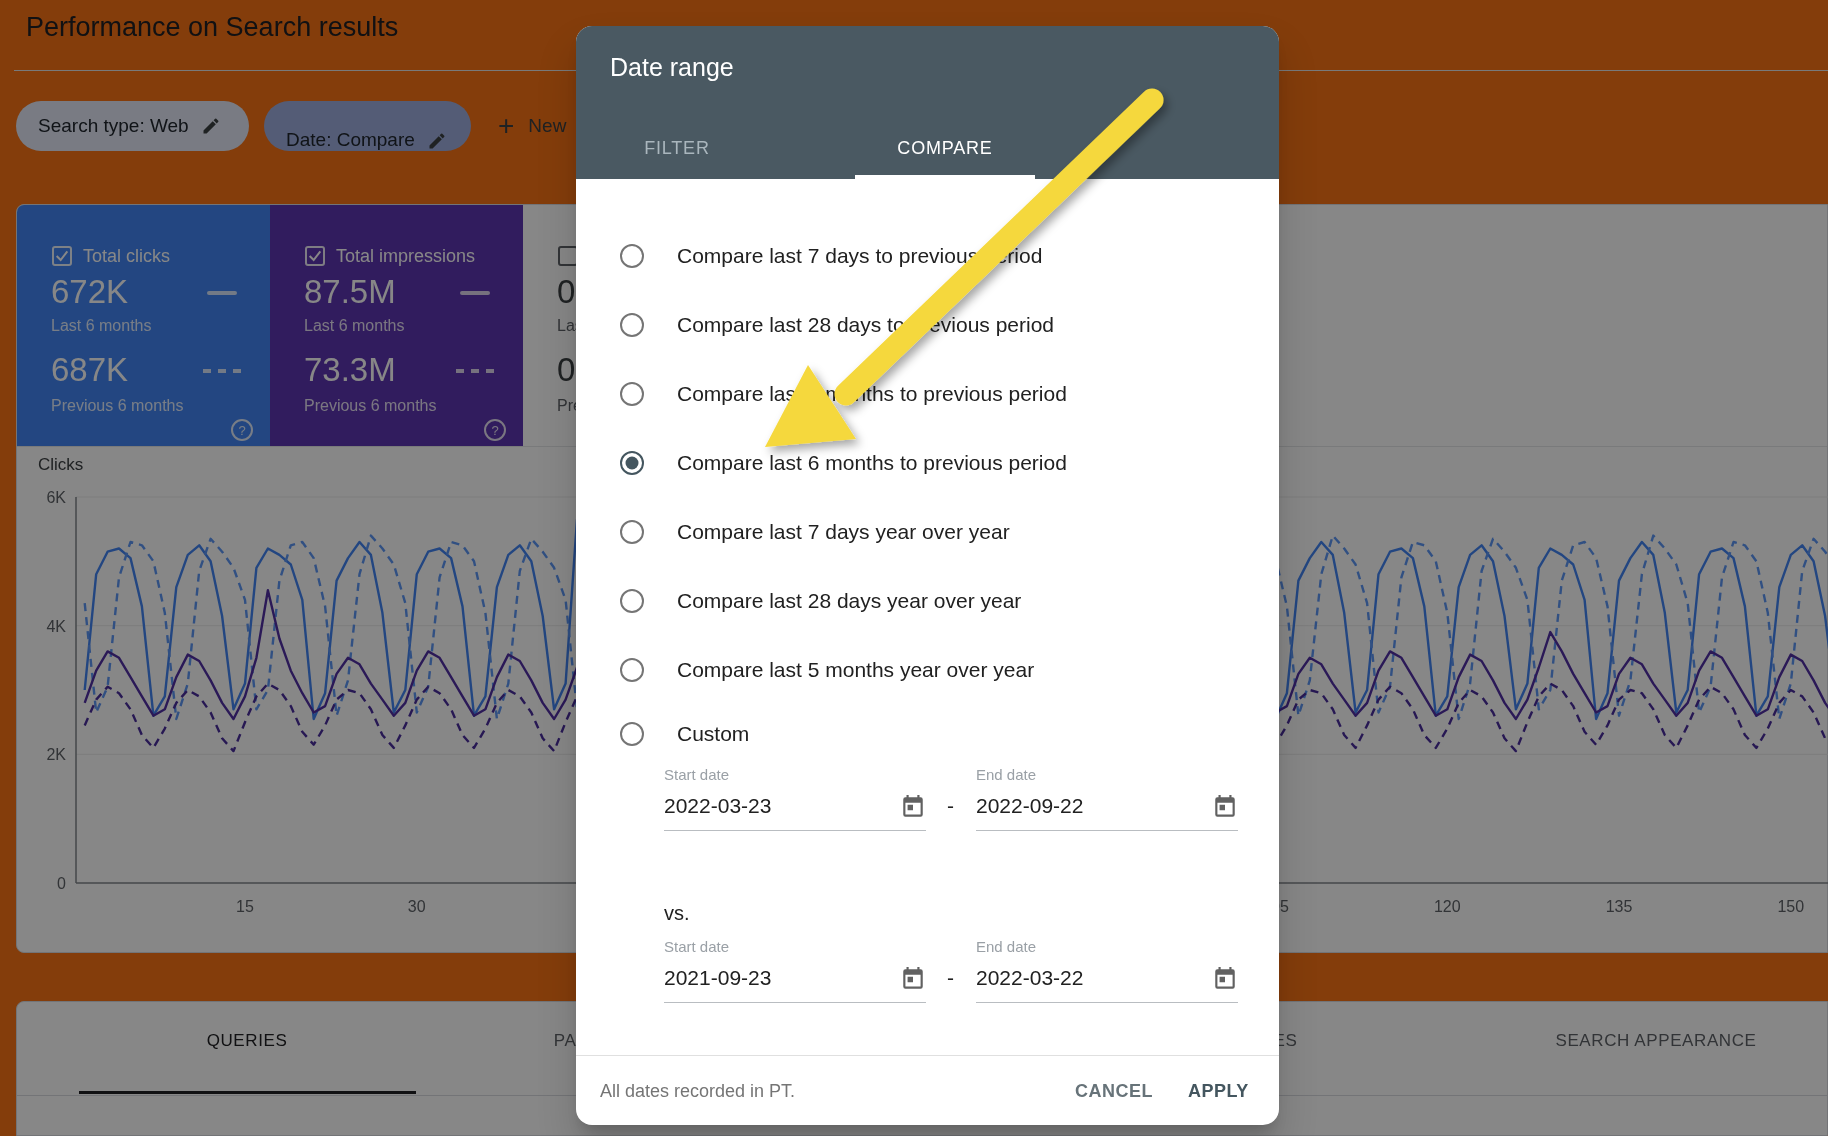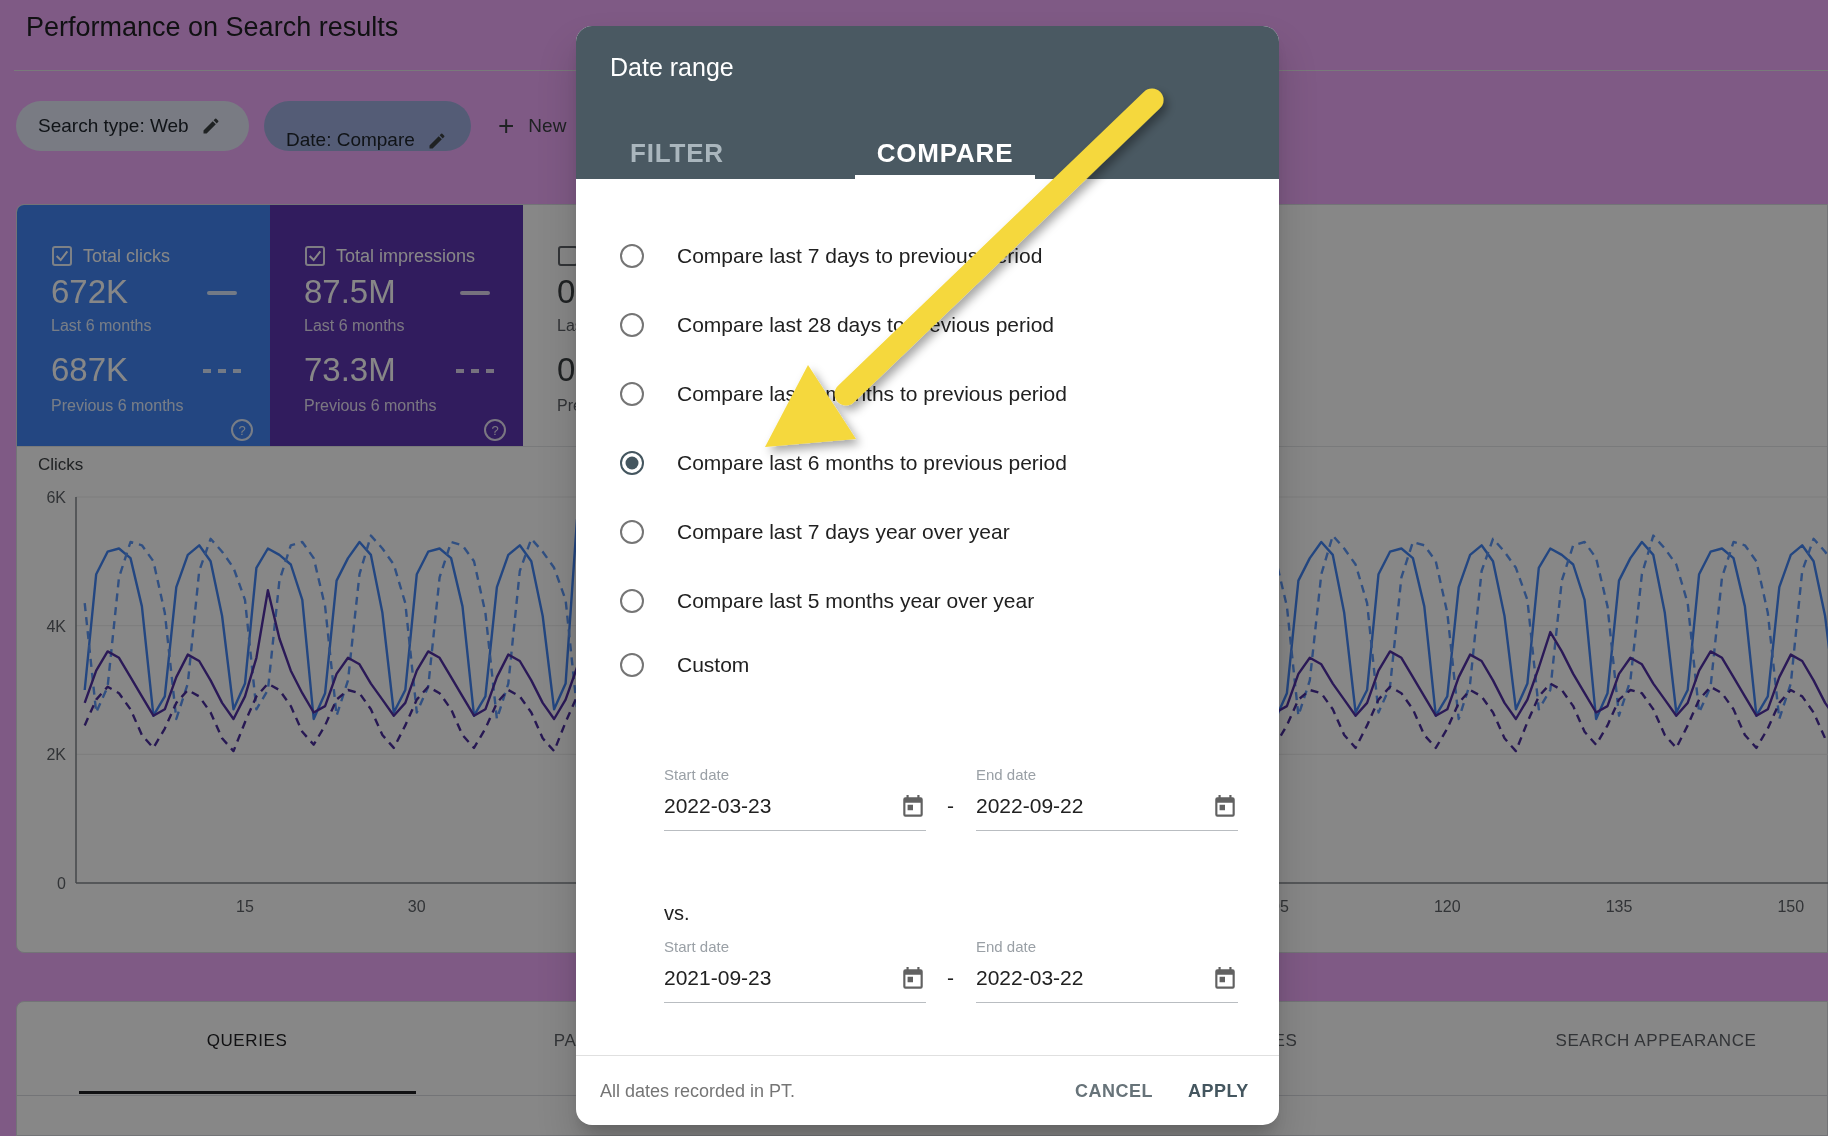--- a/index.html
+++ b/index.html
@@ -1,17 +1,17 @@
 <!DOCTYPE html>
 <html><head>
 <meta charset="utf-8">
 <style>
   html,body{margin:0;padding:0;background:#fff;}
   .screen{position:relative;width:1828px;height:1136px;overflow:hidden;
-          font-family:"Liberation Sans",sans-serif;background:#f0abfc;}
+          font-family:"Liberation Sans",sans-serif;background:#f97316;}
   
   .page-title{position:absolute;left:26px;top:12px;font-size:27px;font-weight:500;color:#202124;}
   .title-divider{position:absolute;left:14px;right:0;top:70px;height:1px;background:#e4e6e8;}
   .chip{position:absolute;top:101px;height:50px;border-radius:25px;display:flex;align-items:center;
         gap:12px;padding:0 22px;font-size:19px;font-weight:500;color:#20262e;box-sizing:border-box;cursor:pointer;}
   .chip.c1{left:16px;width:233px;background:#e4e9f7;}
   .chip.c2{left:264px;width:207px;background:#9fafdf;align-items:flex-end;}
   .chip svg{width:20px;height:20px;fill:#3c4043;flex:0 0 auto;}
   .new-filter{position:absolute;left:498px;top:101px;height:50px;display:flex;align-items:center;
               gap:14px;font-size:19px;color:#3c4043;cursor:pointer;}
@@ -52,22 +52,22 @@
   .ptab.on{color:#202124;}
   .ptab-indicator{position:absolute;left:62px;top:89px;width:337px;height:3px;background:#202124;}
   .ptab-divider{position:absolute;left:0;right:0;top:93px;height:1px;background:#dadce0;}
   
   .scrim{position:absolute;inset:0;background:rgba(0,0,0,0.47);}
   
   .modal{position:absolute;left:576px;top:26px;width:703px;height:1099px;background:#fff;border-radius:16px;
          overflow:hidden;box-shadow:0 11px 15px -7px rgba(0,0,0,.2),0 24px 38px 3px rgba(0,0,0,.14);}
   .modal-header{position:absolute;left:0;top:0;right:0;height:153px;background:#4a5962;}
   .modal-title{position:absolute;left:34px;top:27px;font-size:25px;font-weight:500;color:#fff;}
-  .mtab{position:absolute;top:112px;transform:translateX(-50%);font-size:26px;letter-spacing:.8px;
-        font-weight:700;color:#aab6bd;cursor:pointer;}
+  .mtab{position:absolute;top:112px;transform:translateX(-50%);font-size:18px;letter-spacing:.8px;
+        font-weight:400;color:#aab6bd;cursor:pointer;}
   .mtab.on{color:#fff;}
   .mtab-indicator{position:absolute;left:279px;width:180px;top:149px;height:4px;background:#fff;}
   .options{position:absolute;left:0;top:195px;right:0;}
   .option{height:69px;display:flex;align-items:center;padding-left:44px;gap:33px;cursor:pointer;box-sizing:border-box;}
   .option:last-child{height:60px;}
   .radio{width:24px;height:24px;border:2px solid #757575;border-radius:50%;box-sizing:border-box;
          flex:0 0 auto;position:relative;}
   .option.on .radio{border-color:#44565f;}
   .option.on .radio::after{content:"";position:absolute;left:50%;top:50%;width:13px;height:13px;
          transform:translate(-50%,-50%);border-radius:50%;background:#44565f;}
@@ -223,20 +223,24 @@
       <div class="option on">
         <span class="radio"></span>
         <span class="option-label">Compare last 6 months to previous period</span>
         </div>
       <div class="option">
         <span class="radio"></span>
         <span class="option-label">Compare last 7 days year over year</span>
         </div>
       <div class="option">
         <span class="radio"></span>
+        <span class="option-label">Compare last 28 days year over year</span>
+        </div>
+      <div class="option">
+        <span class="radio"></span>
         <span class="option-label">Compare last 5 months year over year</span>
         </div>
       <div class="option">
         <span class="radio"></span>
         <span class="option-label">Custom</span>
         </div>
     </div>
 
     <div class="custom">
       <div class="date-field" style="left:0;top:0">

